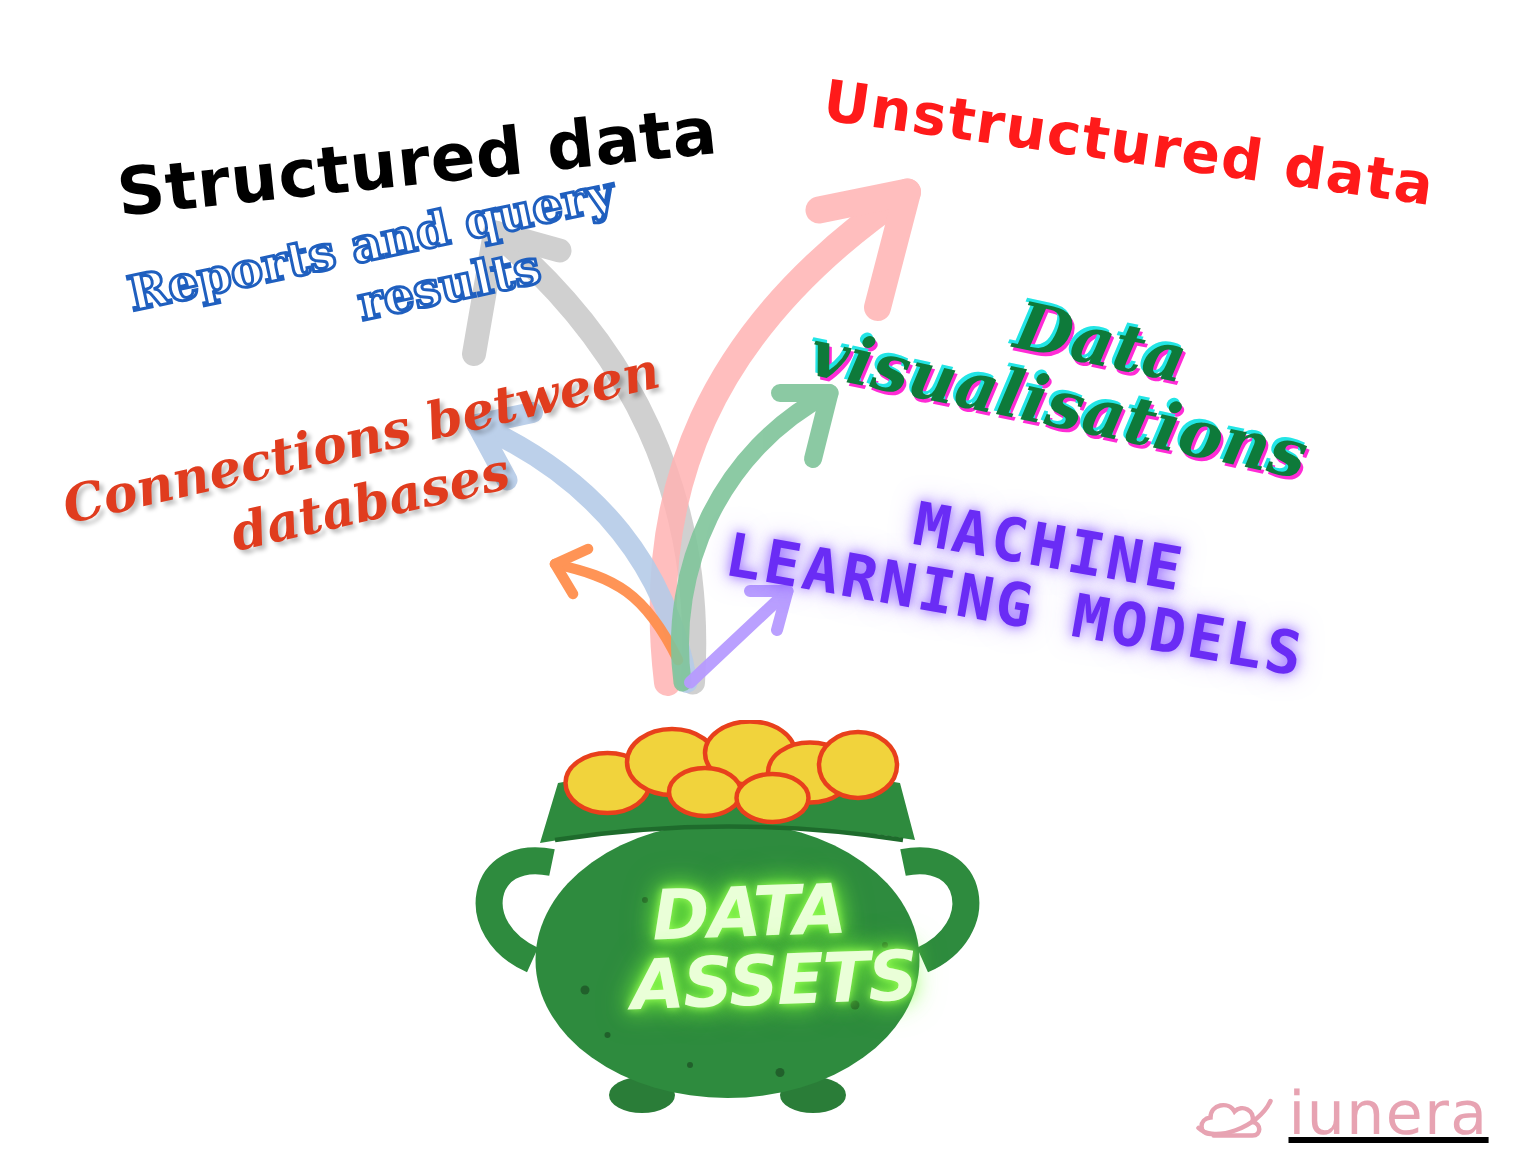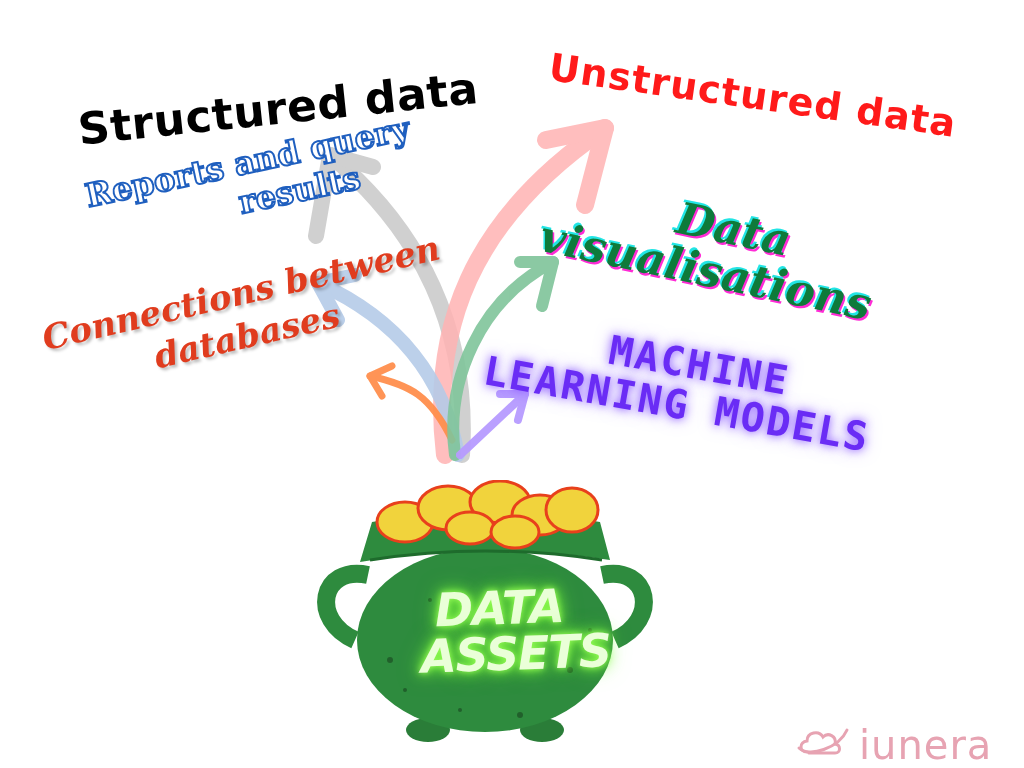--- a/index.html
+++ b/index.html
@@ -55,21 +55,21 @@
   #ml .l1 { display: block; padding-left: 120px; }
   #pot { position: absolute; left: 310px; top: 480px; width: 350px; height: 270px; }
   #pot-text {
     position: absolute; left: 420px; top: 585px; width: 160px; text-align: center;
     transform: rotate(-2deg);
     font-family: "DejaVu Sans", sans-serif; font-weight: bold; font-style: italic;
     font-size: 46px; line-height: 1.0; color: #eaffd8; letter-spacing: -1px;
     text-shadow: 0 0 6px #9cff5a, 0 0 14px #7cff3a, 0 0 22px rgba(120,255,60,0.6);
   }
   #brand {
-    position: absolute; left: 795px; top: 722px; height: 44px; display: flex; align-items: flex-start;
+    position: absolute; left: 795px; top: 722px; height: 44px; display: flex; align-items: flex-end; text-decoration: underline;
   }
   #brand-text {
     font-family: "DejaVu Sans", sans-serif; font-size: 40px; color: #e7a3b2; margin-left: 8px;
     letter-spacing: 1px;
   }
 </style>
 </head>
 <body>
 
 <svg class="layer" viewBox="0 0 1024 768">

